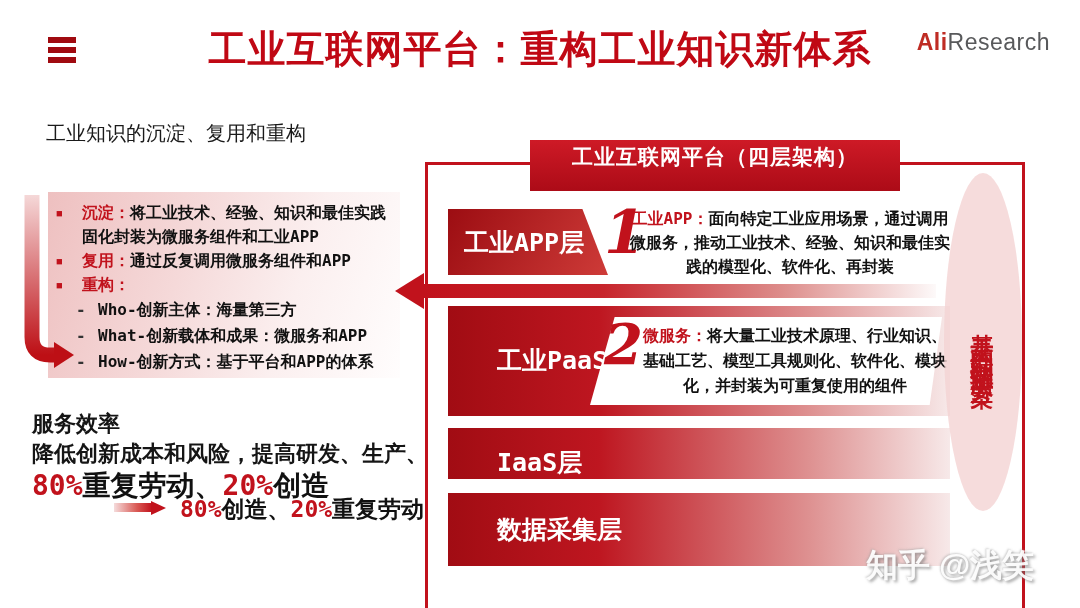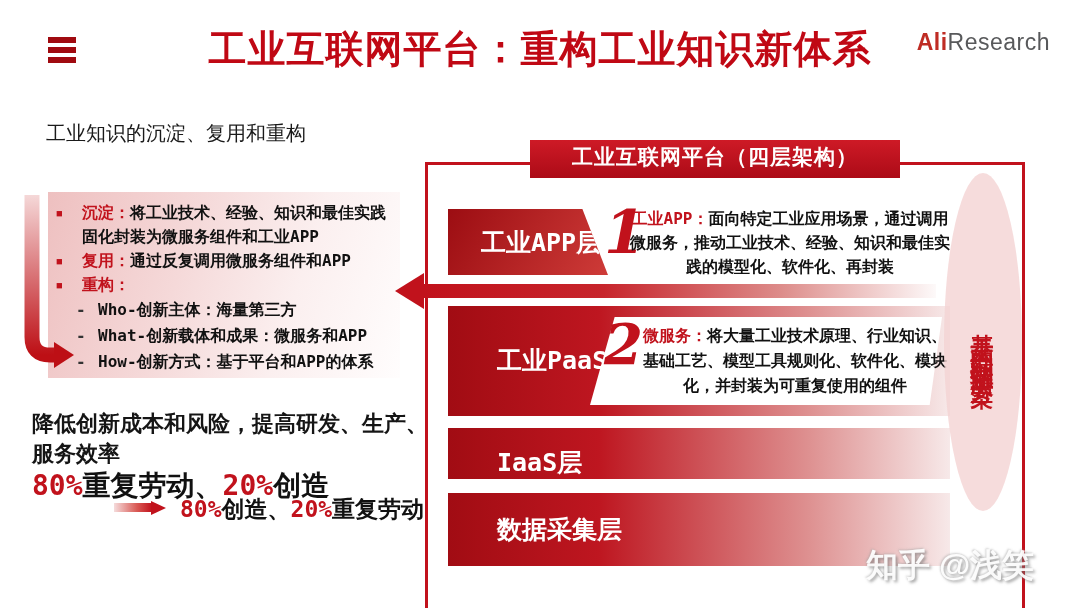--- a/index.html
+++ b/index.html
@@ -37,28 +37,28 @@
   .transform-arrow{position:absolute;left:114px;top:501px;width:52px;height:13px;}
   .transform-arrow .shaft{position:absolute;left:0;top:2px;width:38px;height:9px;
         background:linear-gradient(to right,#F5DCDC,#D95A55 60%,#C1121C);}
   .transform-arrow .head{position:absolute;left:37px;top:0;width:0;height:0;
         border-top:7px solid transparent;border-bottom:7px solid transparent;border-left:15px solid #C1121C;}
   .stat-line2{position:absolute;left:180px;top:494px;font-size:23px;font-weight:bold;color:#111;}
 
   
   .panel{position:absolute;left:425px;top:162px;width:600px;height:446px;box-sizing:border-box;
          border:3px solid #C1121C;border-bottom:0;background:#fff;}
-  .banner{position:absolute;left:102px;top:-25px;width:370px;height:38px;line-height:33px;
+  .banner{position:absolute;left:102px;top:-25px;width:370px;height:51px;line-height:33px;
           background:linear-gradient(180deg,#CE1A26,#AC0B17);color:#fff;font-size:21px;
           font-weight:bold;text-align:center;letter-spacing:1px;}
 
   .layer1-label{position:absolute;left:20px;top:44px;width:160px;height:66px;
           background:linear-gradient(120deg,#9C0D12,#CE3B38);
           clip-path:polygon(0 0,84% 0,100% 100%,0 100%);
-          color:#fff;font-size:25px;font-weight:bold;display:flex;align-items:center;padding-left:33px;box-sizing:border-box;}
+          color:#fff;font-size:25px;font-weight:bold;display:flex;align-items:center;padding-left:16px;box-sizing:border-box;}
   .layer-num{position:absolute;color:#C1121C;font-family:"DejaVu Serif","Liberation Serif",serif;
           font-style:italic;font-weight:bold;}
   .num1{left:176px;top:32px;font-size:60px;}
   .num2{left:176px;top:146px;font-size:56px;}
   .desc{position:absolute;font-size:16px;font-weight:bold;line-height:24px;color:#111;text-align:center;}
   .desc .lead{color:#C1121C;}
   .desc1{left:198px;top:42px;width:328px;}
   .desc2{left:214px;top:158px;width:306px;line-height:25px;}
 
   .big-arrow-shaft{position:absolute;left:-4px;top:119px;width:512px;height:14px;
@@ -134,22 +134,22 @@
       <linearGradient id="cg" x1="0" y1="0" x2="0" y2="1">
         <stop offset="0" stop-color="#F5D8D8"></stop>
           <stop offset="1" stop-color="#BD0F15"></stop>
       </linearGradient>
     </defs>
     <path d="M16 6 L16 148 Q16 166 34 166 L38 166" stroke="url(#cg)" stroke-width="15" fill="none"></path>
     <polygon points="38,153 38,179 58,166" fill="#BD0F15"></polygon>
   </svg>
 
   <div class="impact">
+    <div>服务效率</div>
     <div>降低创新成本和风险，提高研发、生产、</div>
-    <div>服务效率</div>
   </div>
 
   <div class="stat-line1 mono-mix">
     <span class="red">80%</span><span>重复劳动、</span><span class="red">20%</span><span>创造</span>
   </div>
 
   <div class="transform-arrow">
     <div class="shaft"></div>
     <div class="head"></div>
   </div>

